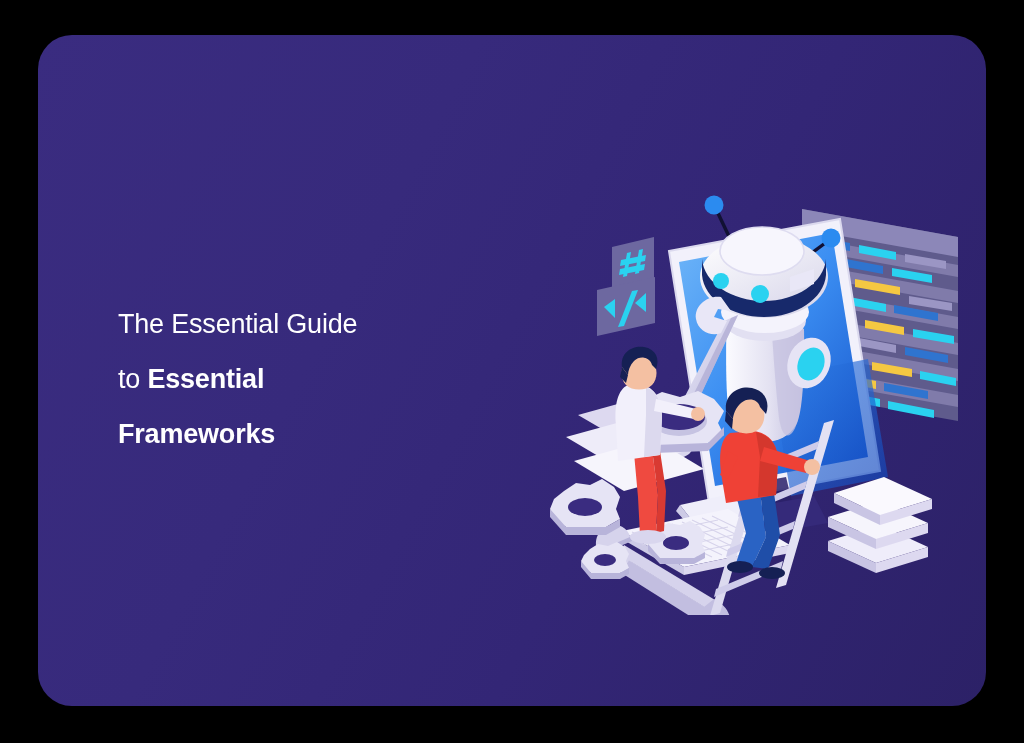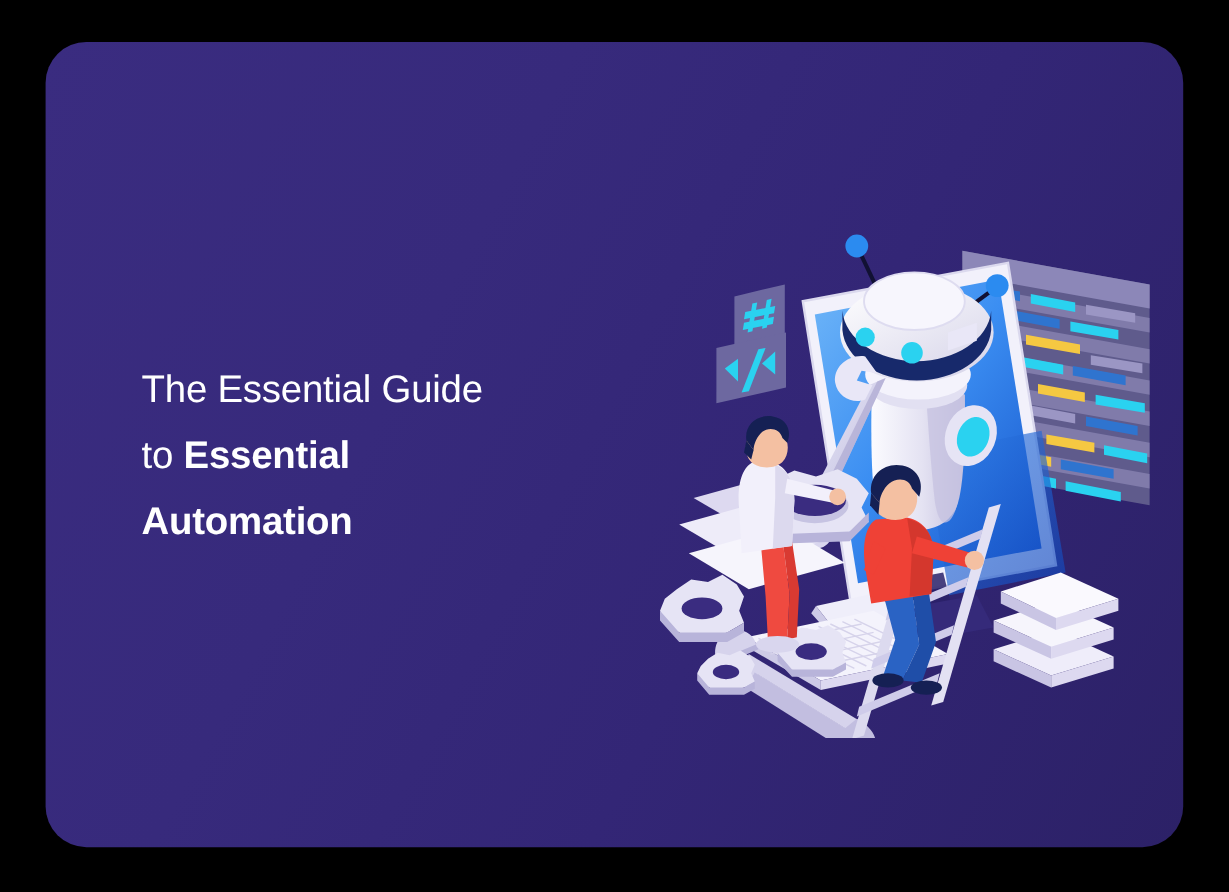--- a/index.html
+++ b/index.html
@@ -34,21 +34,21 @@
   #headline {
     position: absolute;
     left: 80px;
     top: 262px;
     width: 440px;
     color: #ffffff;
     letter-spacing: -0.2px;
   }
   .hl-line {
     display: block;
-    font-size: 32px;
+    font-size: 27px;
     line-height: 55px;
     white-space: nowrap;
   }
   .hl-light { font-weight: 500; }
   .hl-bold  { font-weight: 700; }
 
   
   #illo {
     position: absolute;
     left: 490px;
@@ -61,21 +61,21 @@
 </head>
 <body>
 
 <div id="stage">
 
   <div id="card">
 
     <div id="headline">
       <span class="hl-line hl-light">The Essential Guide</span>
       <span class="hl-line"><span class="hl-light">to </span><span class="hl-bold">Essential</span></span>
-      <span class="hl-line hl-bold">Automation</span>
+      <span class="hl-line hl-bold">Frameworks</span>
     </div>
 
     <div id="illo">
       <svg viewBox="0 0 460 430" xmlns="http://www.w3.org/2000/svg">
         <defs>
           <linearGradient id="gScreen" x1="0" y1="0" x2="1" y2="1">
             <stop offset="0" stop-color="#6fb6f8"></stop>
             <stop offset="0.45" stop-color="#3b8ef2"></stop>
             <stop offset="1" stop-color="#1450c8"></stop>
           </linearGradient>

